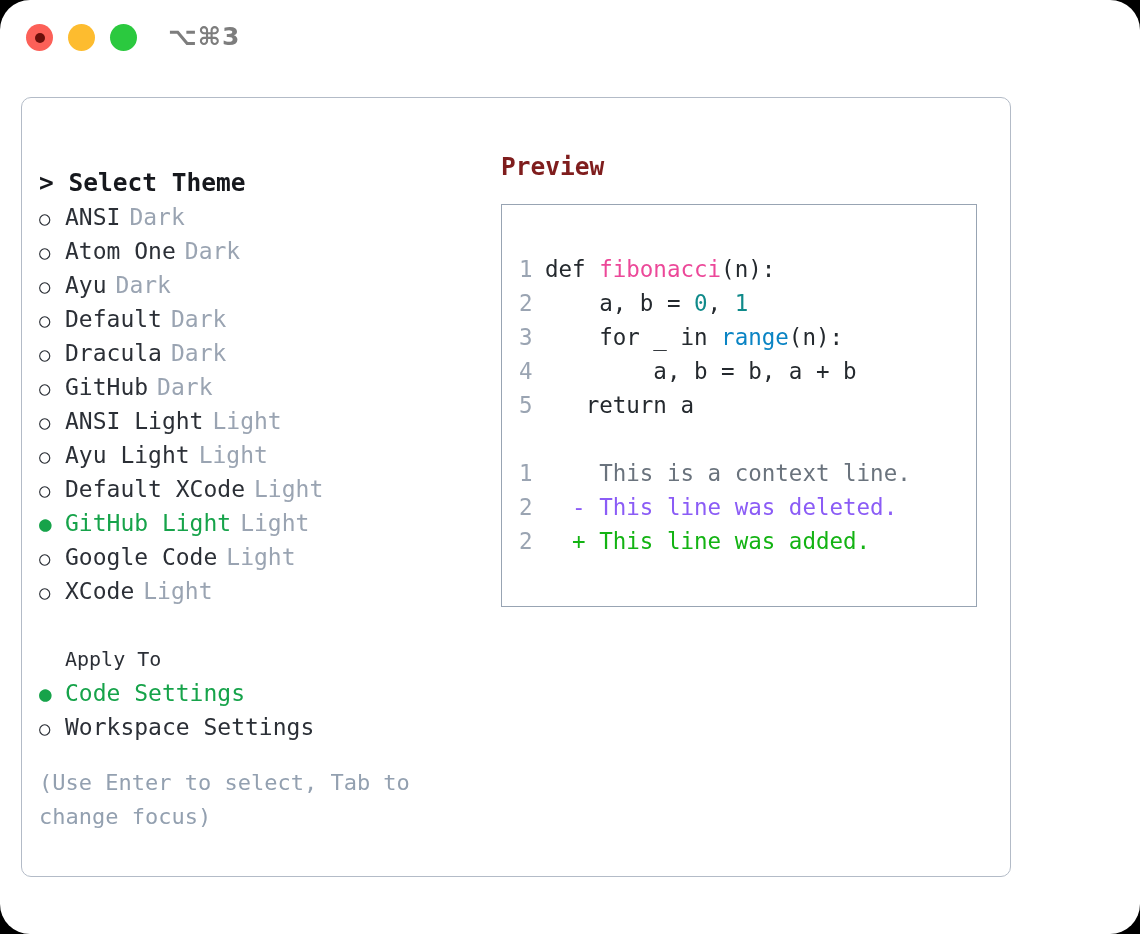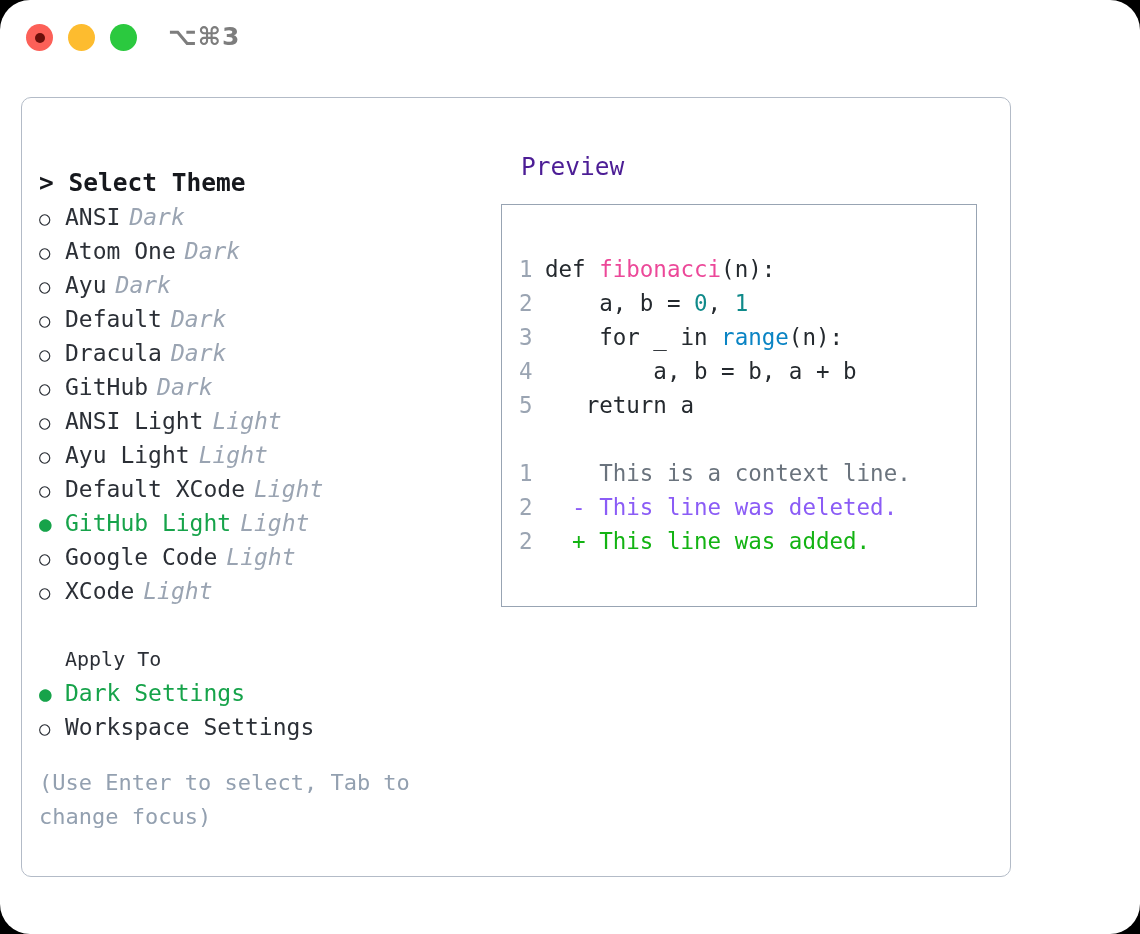--- a/index.html
+++ b/index.html
@@ -113,21 +113,20 @@
   }
   .bullet.filled {
     color: #16a34a;
     font-size: 21px;
   }
   .row .label { color: #2b2f36; }
   .row.selected .label { color: #16a34a; }
   .row .tag {
     color: #9aa4b2;
     margin-left: 9px;
-    font-style: italic;
   }
   .section-title {
     font-size: 20px;
     color: #2b2f36;
     line-height: 34px;
     height: 34px;
     padding-left: 26px;
     white-space: pre;
   }
   .spacer-row { height: 34px; }
@@ -141,24 +140,23 @@
 
   
   .right-col {
     position: absolute;
     left: 479px;
     top: 52px;
     width: 490px;
   }
   .preview-title {
     font-size: 24.5px;
-    font-weight: normal;
-    color: #4c1d95;
-    line-height: 34px;
-    margin-left: 20px;
+    font-weight: bold;
+    color: #7f1d1d;
+    line-height: 34px;
   }
   .preview-box {
     margin-top: 20px;
     width: 476px;
     height: 403px;
     border: 1.8px solid #98a4b3;
     box-sizing: border-box;
     background: #ffffff;
     position: relative;
   }
@@ -217,21 +215,21 @@
           <div class="row"><span class="bullet">○</span><span class="label">Default XCode</span><span class="tag">Light</span></div>
           <div class="row selected"><span class="bullet filled">●</span><span class="label">GitHub Light</span><span class="tag">Light</span></div>
           <div class="row"><span class="bullet">○</span><span class="label">Google Code</span><span class="tag">Light</span></div>
           <div class="row"><span class="bullet">○</span><span class="label">XCode</span><span class="tag">Light</span></div>
         </div>
 
       <div class="spacer-row"></div>
 
       <div class="section-title">Apply To</div>
       <div class="list" id="apply-list">
-          <div class="row selected"><span class="bullet filled">●</span><span class="label">Dark Settings</span></div>
+          <div class="row selected"><span class="bullet filled">●</span><span class="label">Code Settings</span></div>
           <div class="row"><span class="bullet">○</span><span class="label">Workspace Settings</span></div>
         </div>
 
       <div class="help">(Use Enter to select, Tab to change focus)</div>
     </div>
 
     <div class="right-col">
       <div class="preview-title">Preview</div>
       <div class="preview-box">
         <div class="code" id="code-block"><div><span class="ln">1</span><span class="kw">def </span><span class="fn">fibonacci</span><span class="plain">(n):</span></div><div><span class="ln">2</span><span class="plain">    a, b = </span><span class="num">0</span><span class="plain">, </span><span class="num">1</span></div><div><span class="ln">3</span><span class="kw">    for _ in </span><span class="builtin">range</span><span class="plain">(n):</span></div><div><span class="ln">4</span><span class="plain">        a, b = b, a + b</span></div><div><span class="ln">5</span><span class="plain">   return a</span></div><div class="gap"></div><div><span class="ln">1</span><span class="ctx">    This is a context line.</span></div><div><span class="ln">2</span><span class="del">  - This line was deleted.</span></div><div><span class="ln">2</span><span class="add">  + This line was added.</span></div></div>

